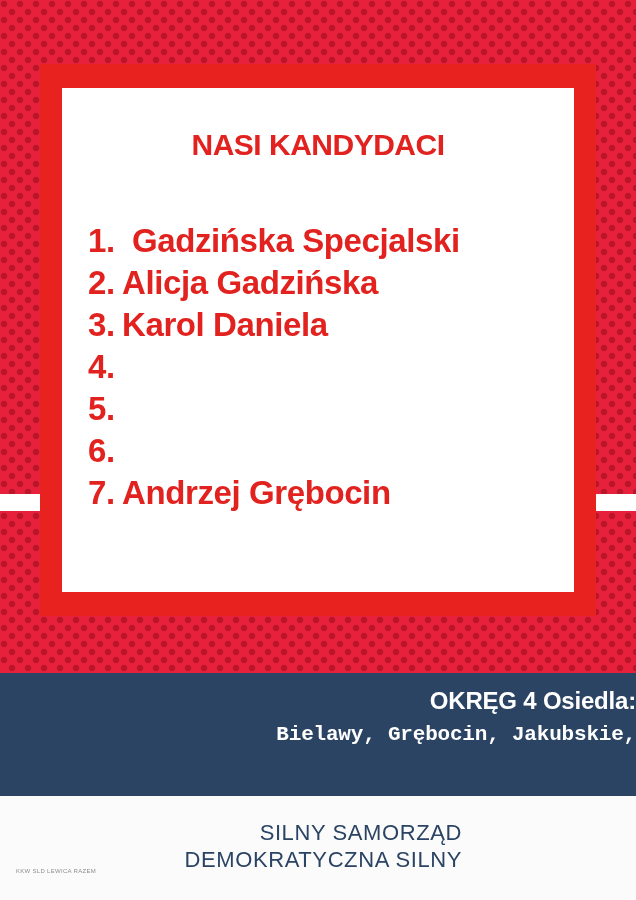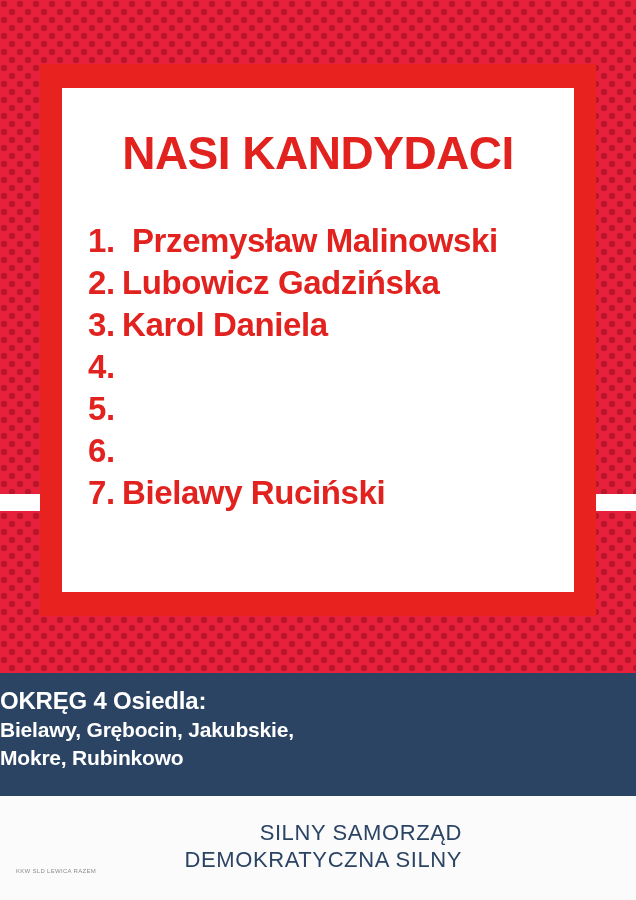--- a/index.html
+++ b/index.html
@@ -63,21 +63,21 @@
   .notch.right { right: 0;  width: 58px; }
 
   
   .headline {
     position: absolute;
     left: 62px;
     top: 130px;
     width: 512px;
     text-align: center;
     color: #e2221f;
-    font-size: 46px;
+    font-size: 30px;
     font-weight: bold;
     letter-spacing: -0.5px;
     line-height: 1;
     white-space: nowrap;
   }
 
   
   .list {
     position: absolute;
     left: 88px;
@@ -104,34 +104,36 @@
 
   
   .navy {
     position: absolute;
     left: 0;
     top: 673px;
     width: 636px;
     height: 123px;
     background: #2b4464;
     color: #ffffff;
-    text-align: left;
+    text-align: right;
   }
   .navy .okreg {
     margin-top: 14px;
     font-size: 24px;
     font-weight: bold;
     letter-spacing: -0.2px;
     line-height: 1.2;
   }
   .navy .areas {
+    margin-top: 5px;
     font-size: 21px;
     font-weight: bold;
     line-height: 1.35;
     letter-spacing: -0.2px;
+    font-family: Liberation Mono, monospace;
   }
 
   
   .footer {
     position: absolute;
     left: 0;
     top: 796px;
     width: 636px;
     height: 128px;
     background: #fbfbfb;
@@ -170,50 +172,49 @@
   <div class="notch right"></div>
 
   <div class="frame"></div>
   <div class="panel"></div>
 
   <div class="headline">NASI KANDYDACI</div>
 
   <div class="list">
     <div class="cand first">
       <span class="num">1.</span>
-      <span class="nm">Przemysław Malinowski</span>
+      <span class="nm">Gadzińska Specjalski</span>
     </div>
     <div class="cand">
       <span class="num">2.</span>
-      <span class="nm">Lubowicz Gadzińska</span>
+      <span class="nm">Alicja Gadzińska</span>
     </div>
     <div class="cand">
       <span class="num">3.</span>
       <span class="nm">Karol Daniela</span>
     </div>
     <div class="cand">
       <span class="num">4.</span>
     </div>
     <div class="cand">
       <span class="num">5.</span>
     </div>
     <div class="cand">
       <span class="num">6.</span>
     </div>
     <div class="cand">
       <span class="num">7.</span>
-      <span class="nm">Bielawy Ruciński</span>
+      <span class="nm">Andrzej Grębocin</span>
     </div>
   </div>
 
   <div class="navy">
     <div class="okreg">OKRĘG 4 Osiedla:</div>
     <div class="areas">
       <div>Bielawy, Grębocin, Jakubskie,</div>
-      <div>Mokre, Rubinkowo</div>
     </div>
   </div>
 
   <div class="footer">
     <div class="slogan">
       <div>SILNY SAMORZĄD</div>
       <div>DEMOKRATYCZNA SILNY</div>
     </div>
 
   </div>

